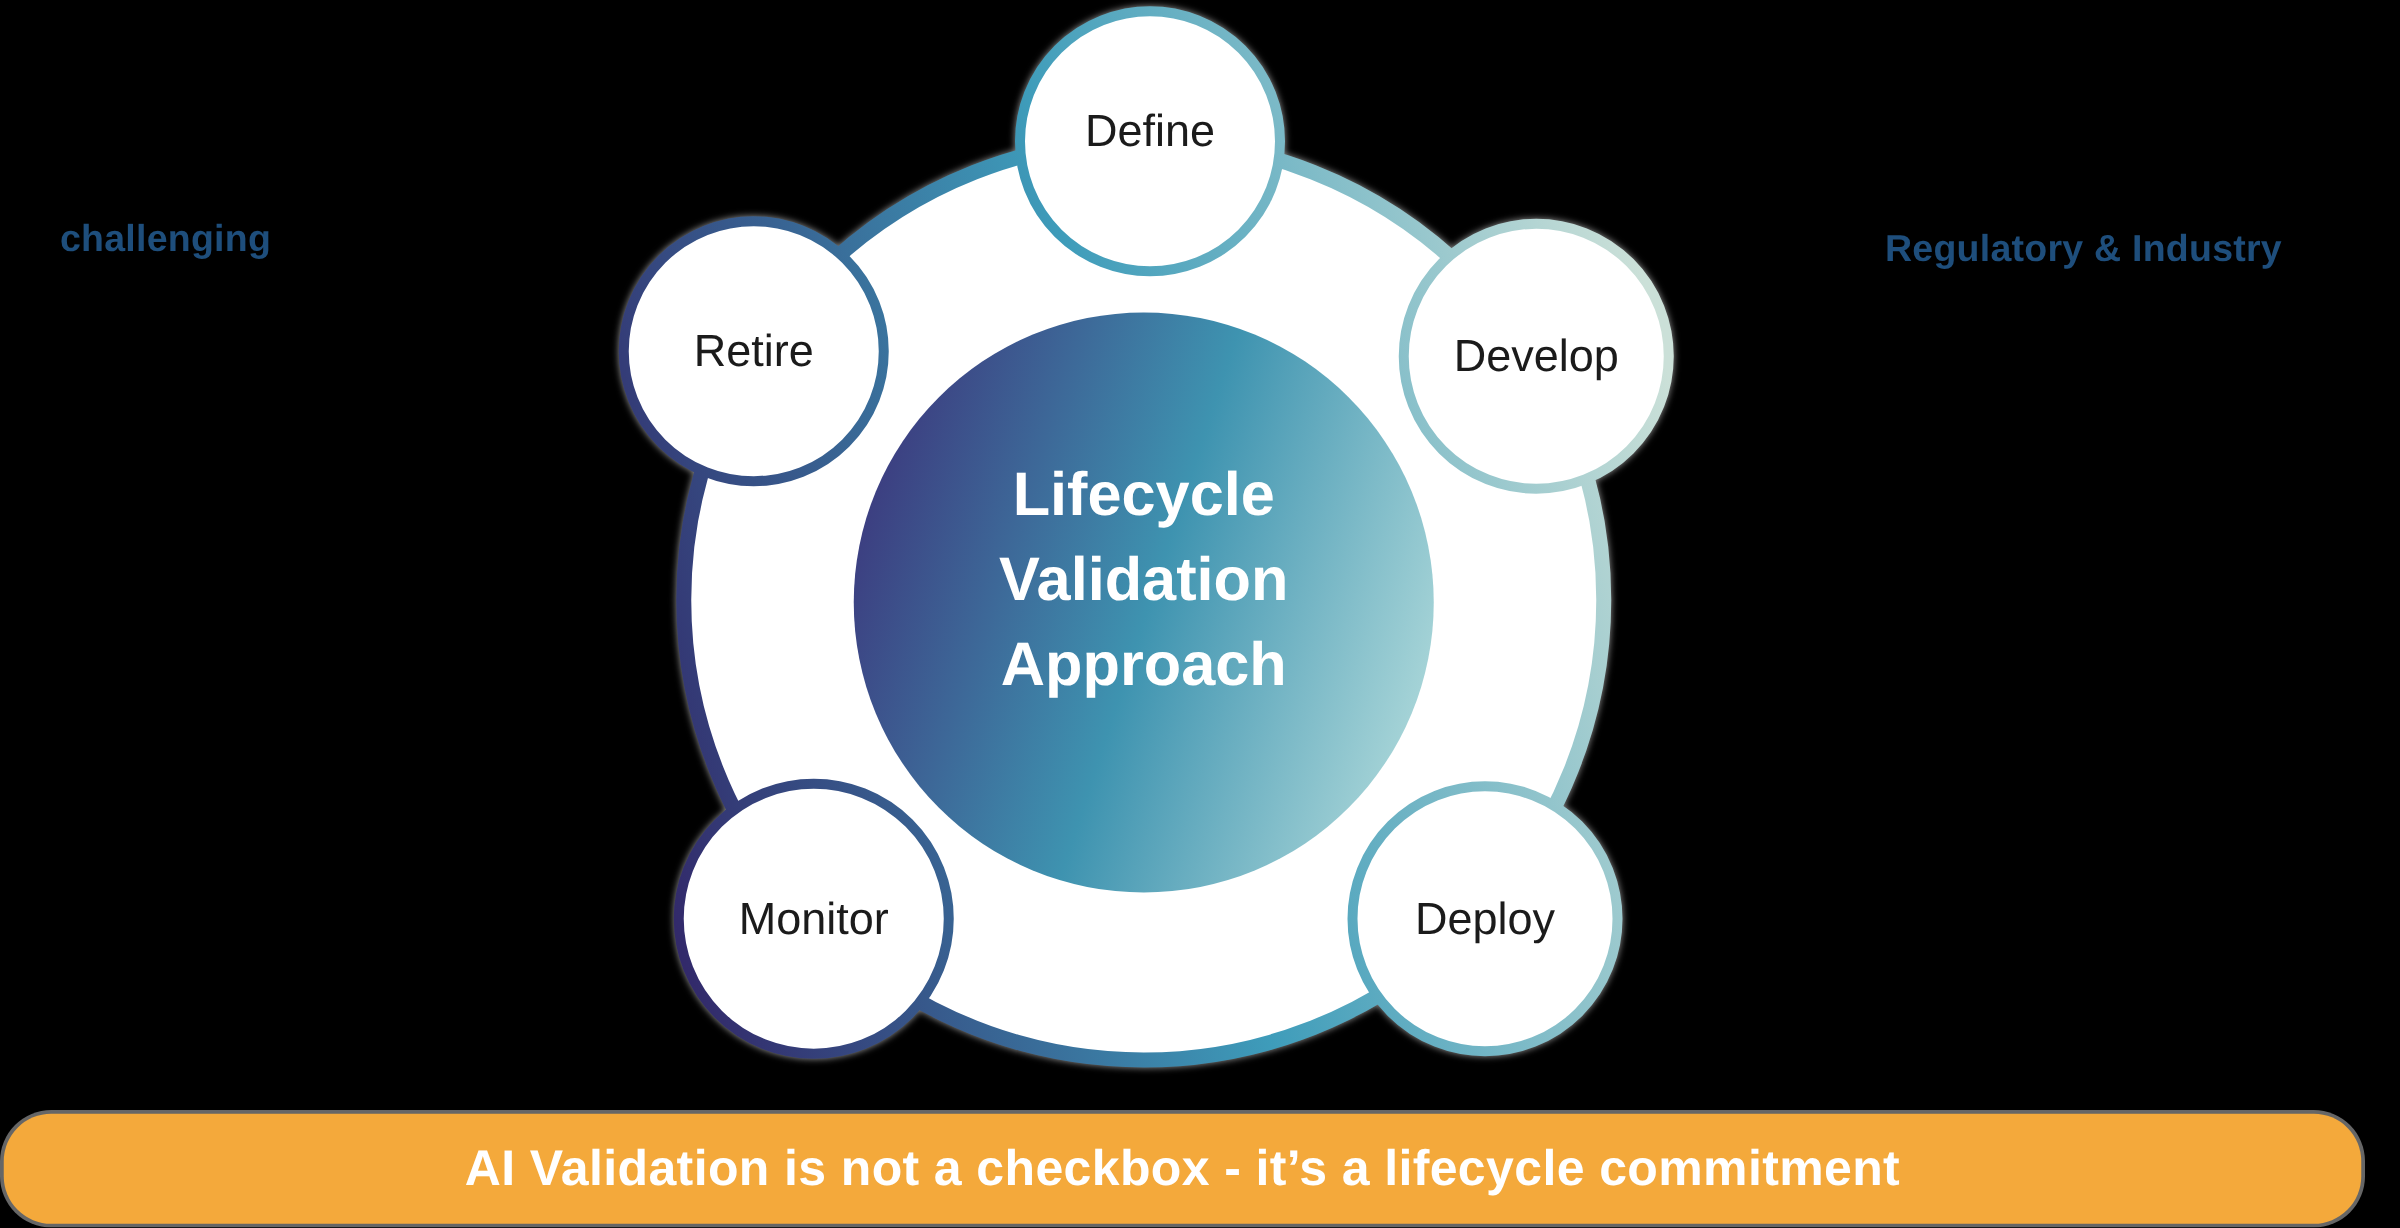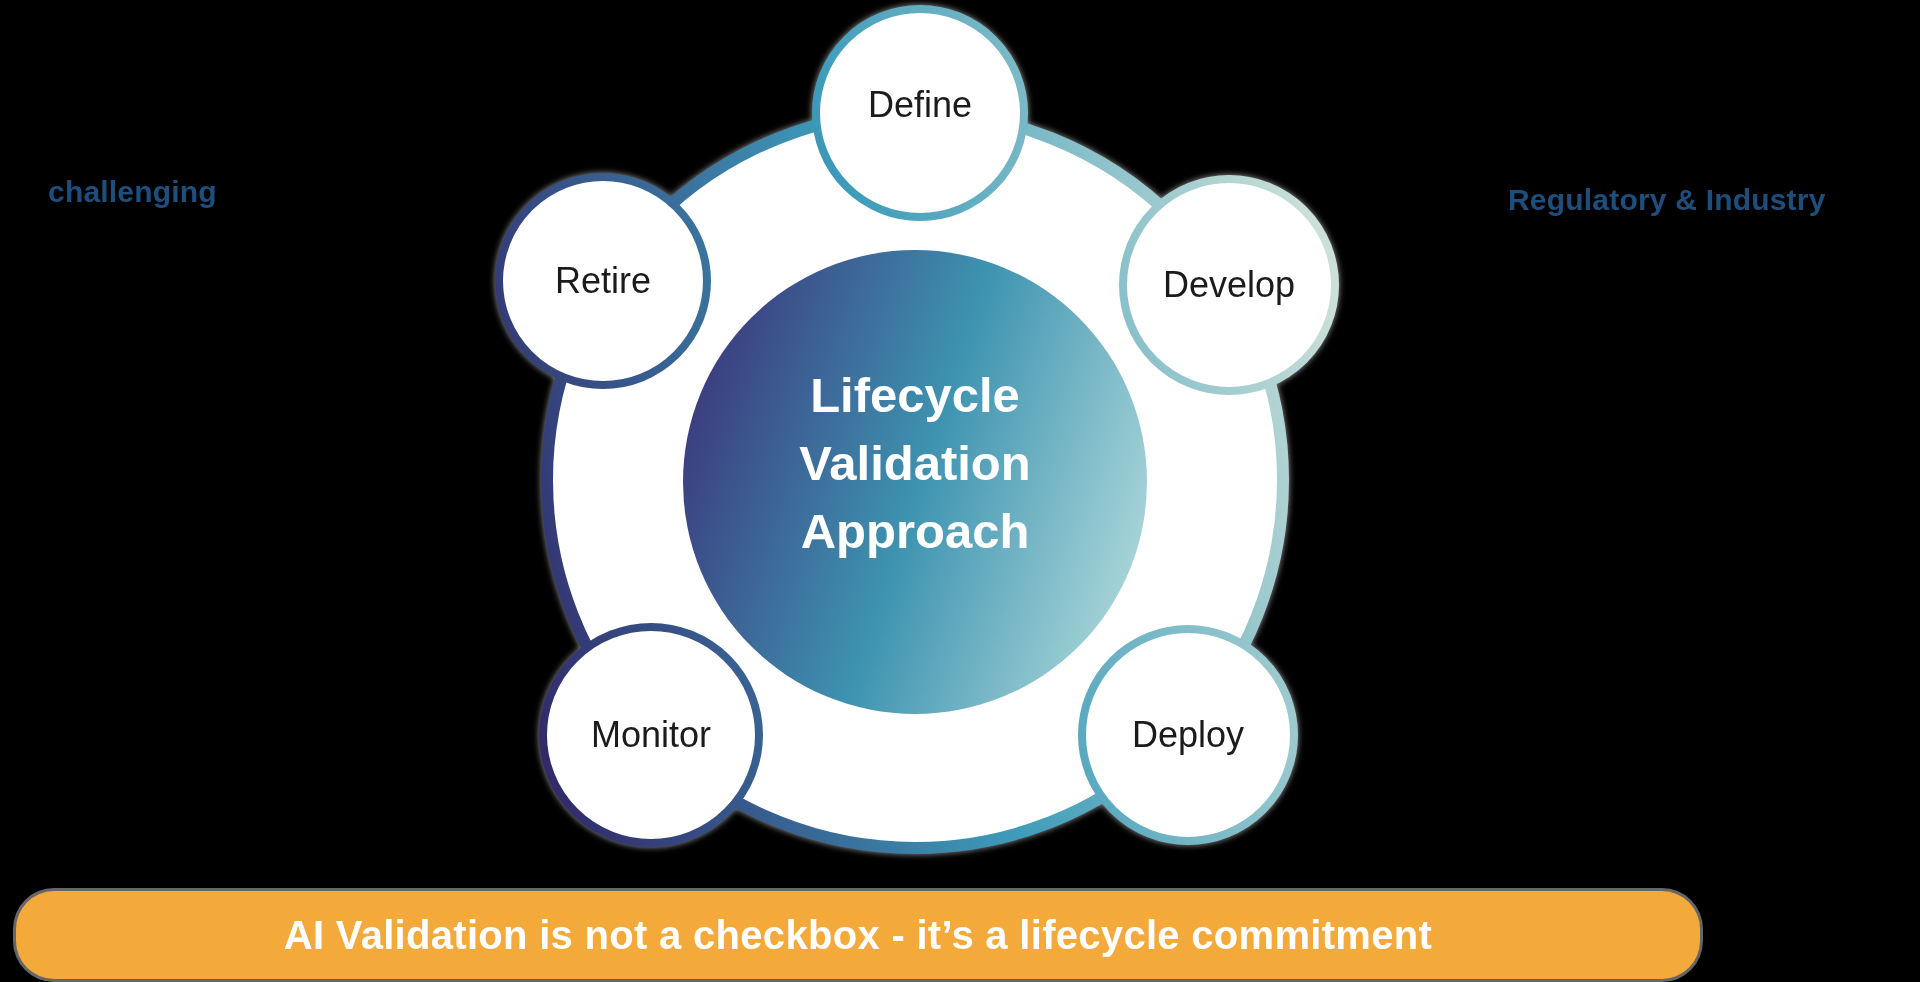--- a/index.html
+++ b/index.html
@@ -48,23 +48,23 @@
   .phase-label {
     fill: #1b1b1b;
     font-family: "Liberation Sans", sans-serif;
     font-size: 36px;
     text-anchor: middle;
   }
 
   
   .banner {
     position: absolute;
-    left: 16px;
+    left: 3px;
     top: 891px;
-    width: 1684px;
+    width: 1886px;
     height: 88px;
     background: #f4a93b;
     border-radius: 38px;
     box-shadow: 0 0 0 3px rgba(186,186,186,0.55);
     display: flex;
     align-items: center;
     justify-content: center;
   }
   .banner-text {
     color: #ffffff;

